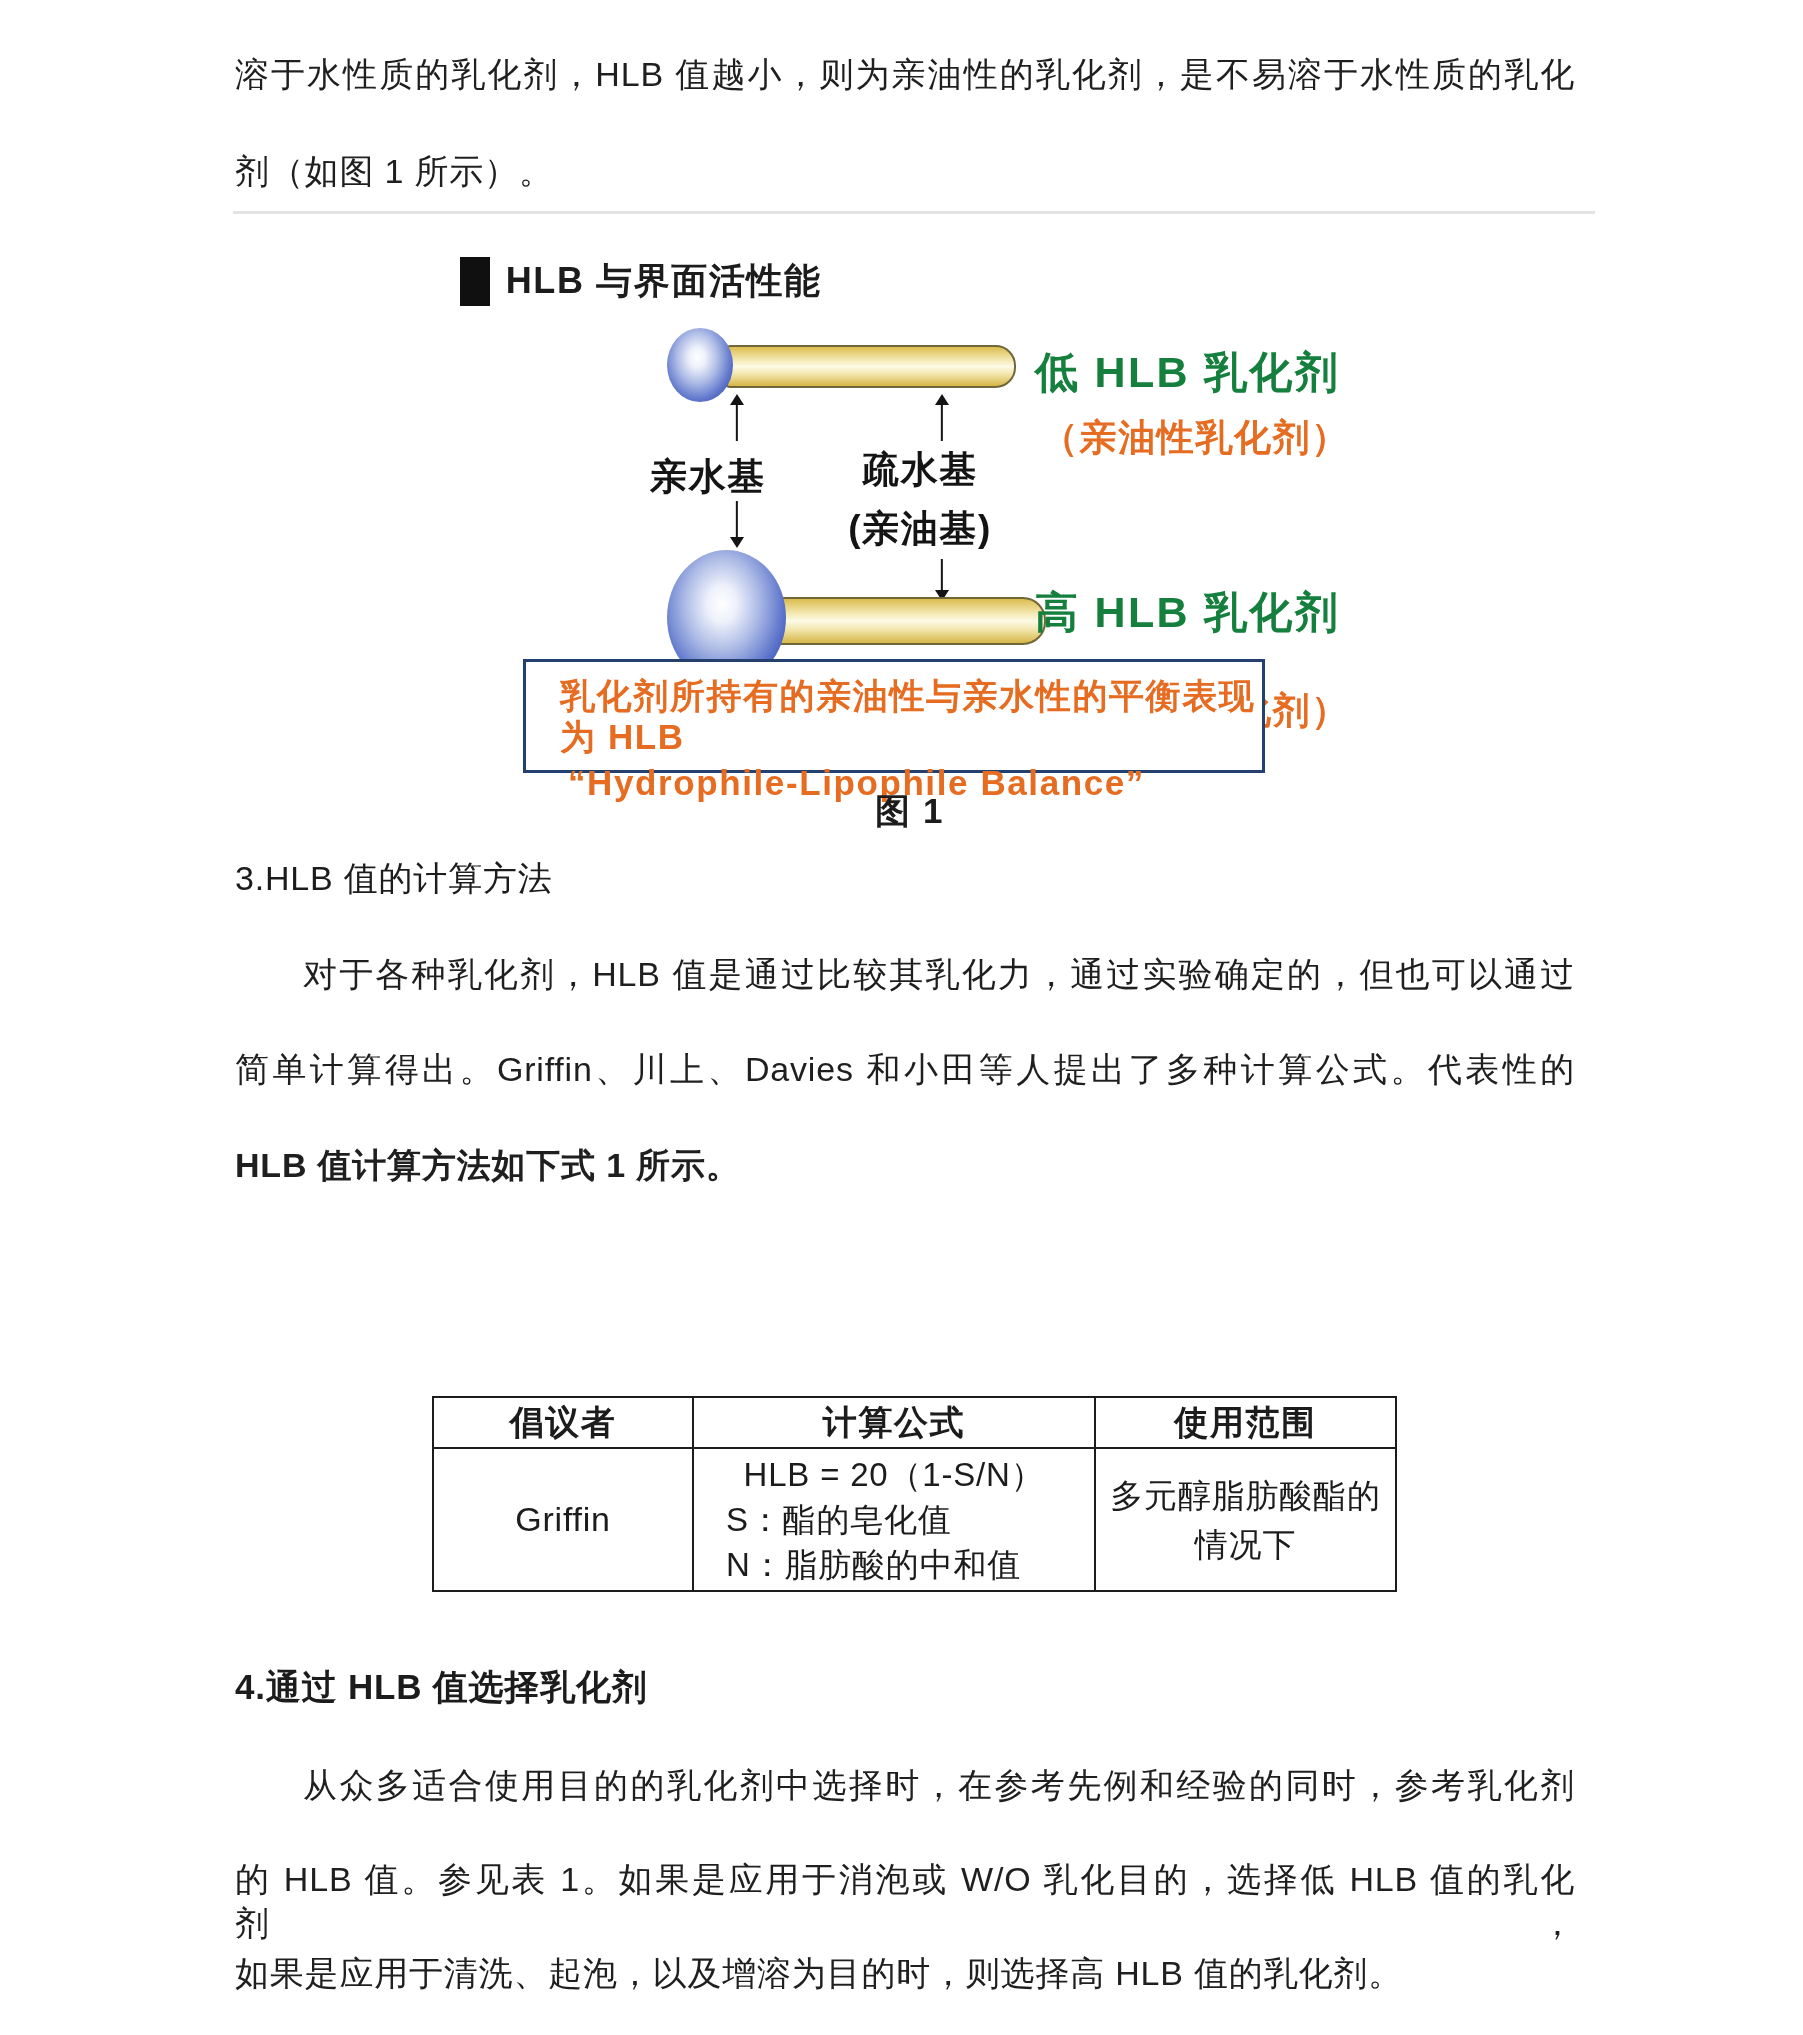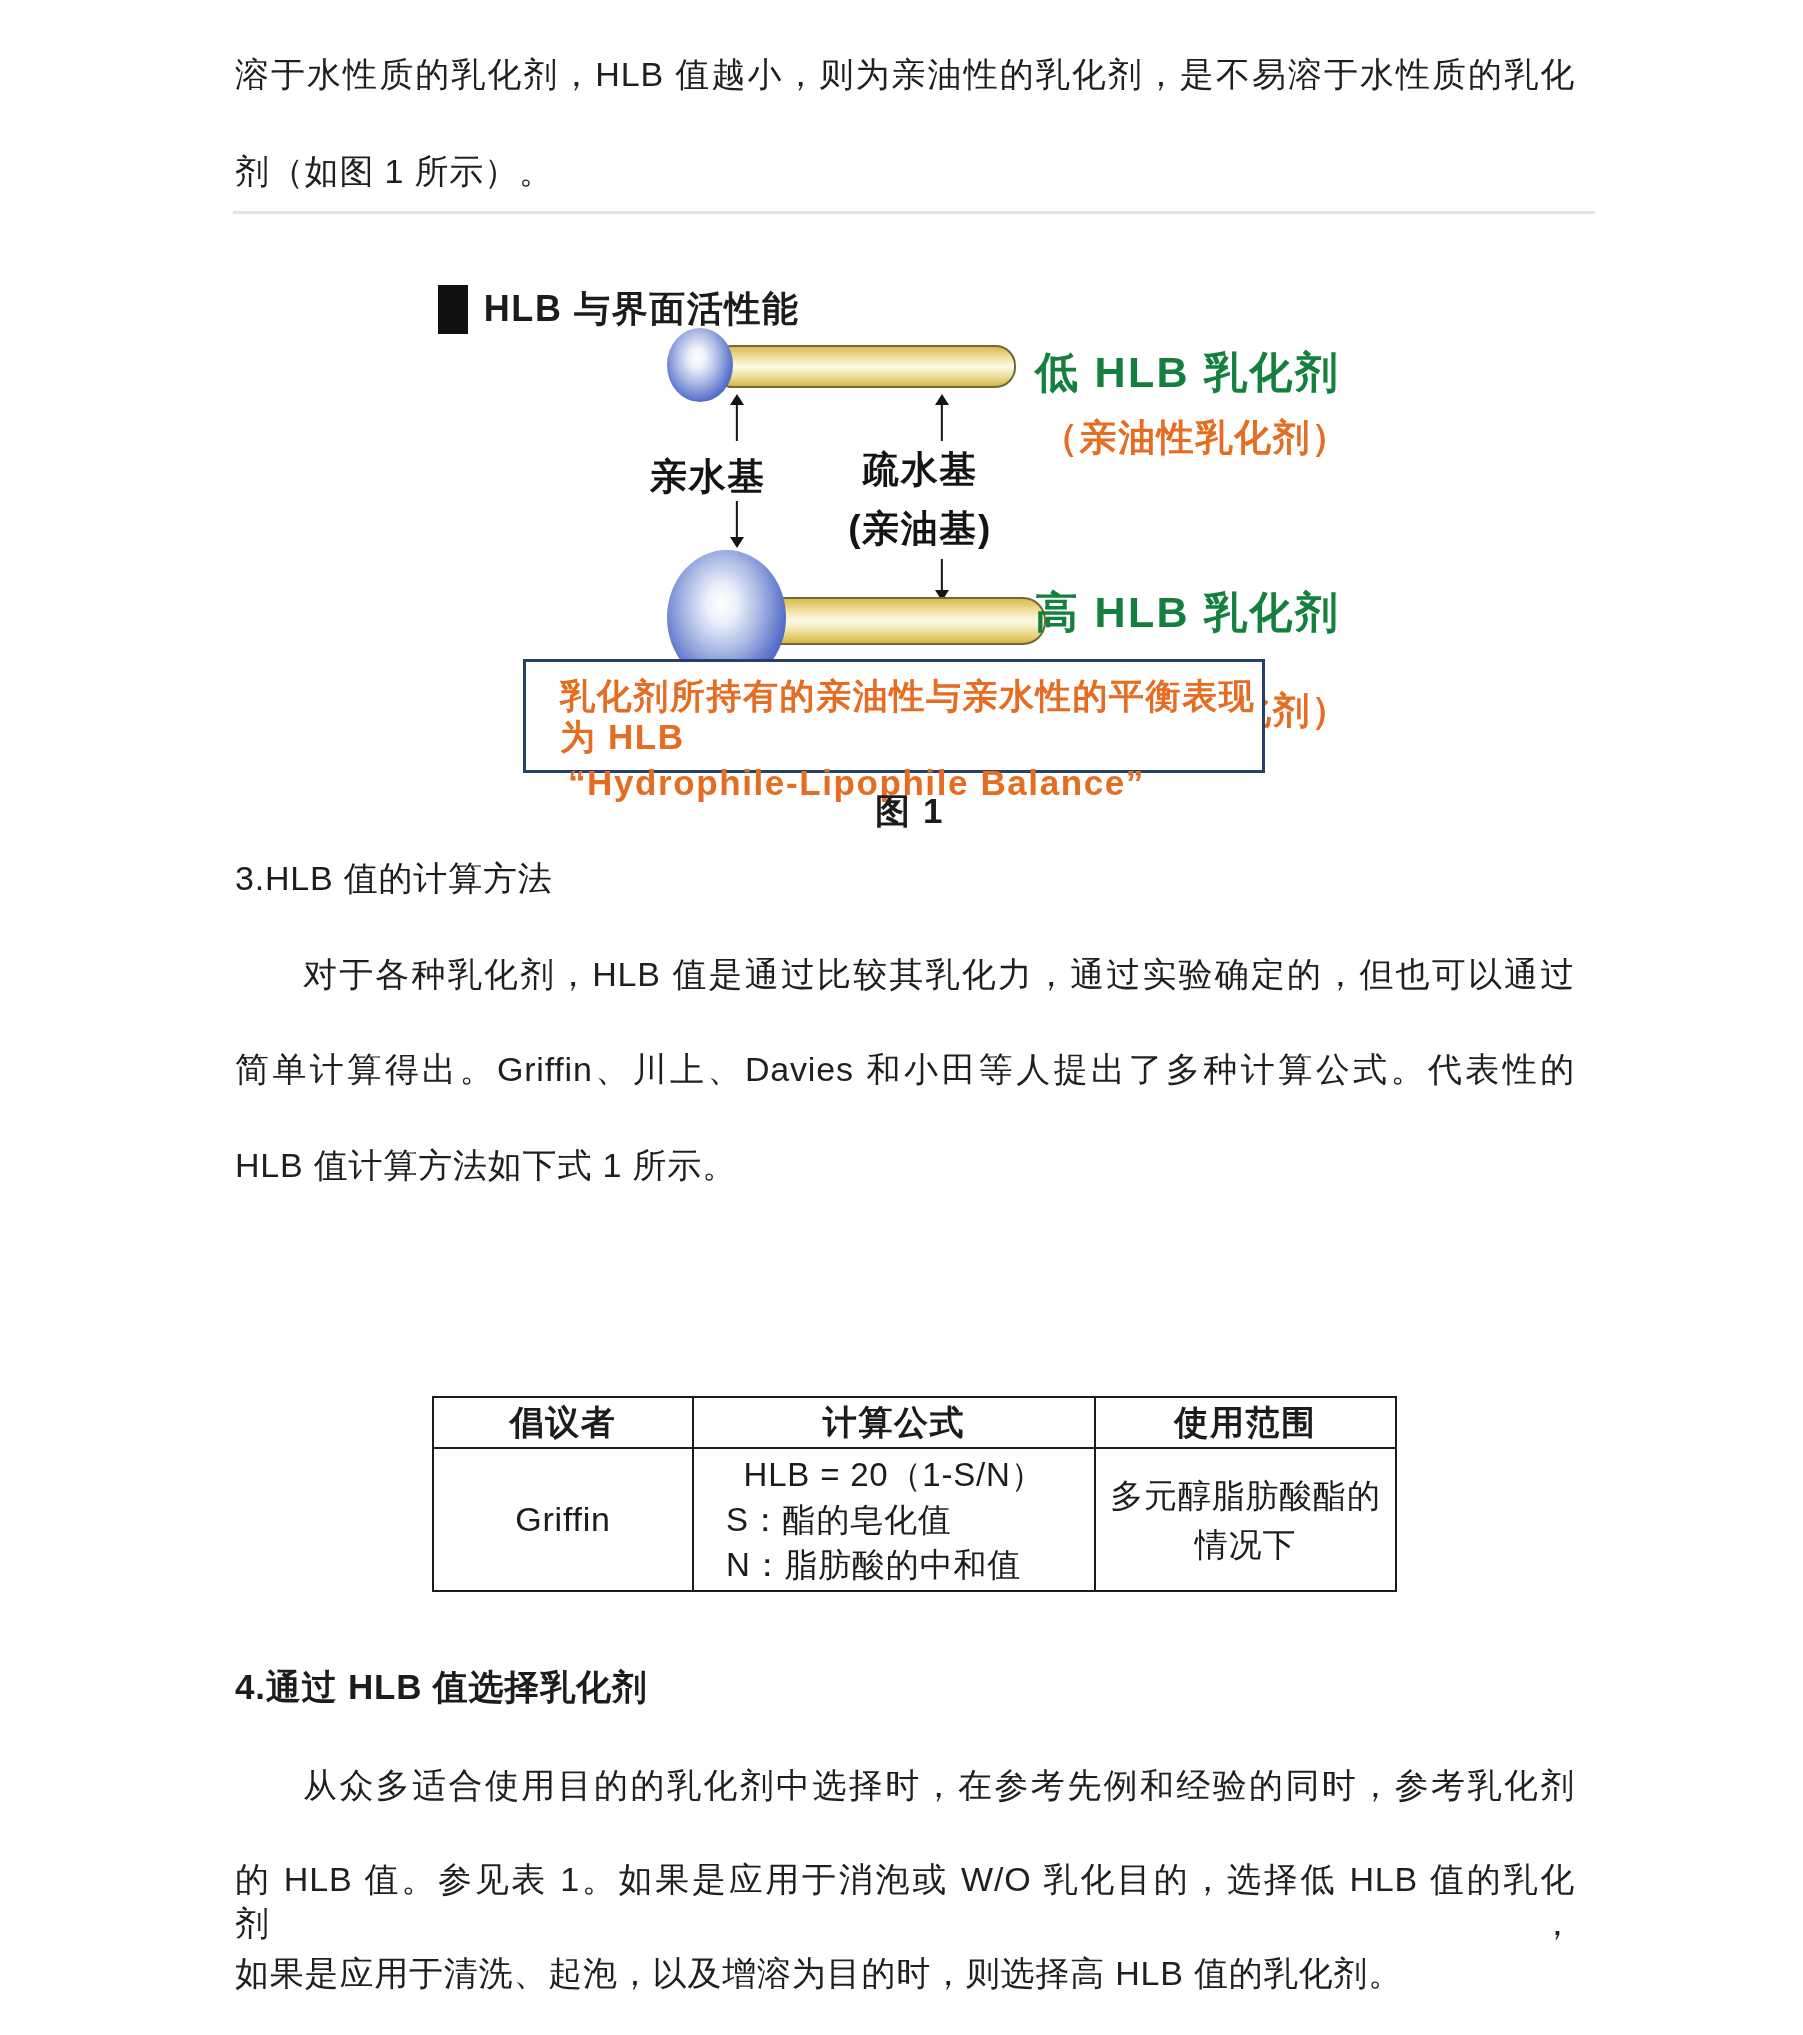--- a/index.html
+++ b/index.html
@@ -53,21 +53,21 @@
 </head>
 <body>
 
 <div class="page">
 
   <div class="abs line j" style="left:235px;top:52px;width:1340px;">溶于水性质的乳化剂，HLB 值越小，则为亲油性的乳化剂，是不易溶于水性质的乳化</div>
   <div class="abs line" style="left:235px;top:149px;width:1340px;">剂（如图 1 所示）。</div>
 
   <div class="abs hrule" style="left:233px;top:211px;width:1362px;"></div>
 
-  <div class="abs fig-heading" style="left:438px;top:257px;margin-top:28px;">
+  <div class="abs fig-heading" style="left:460px;top:257px;">
     <span class="sq"></span>
     <span>HLB 与界面活性能</span>
   </div>
 
   <div class="abs rod rod1" style="left:724px;top:345px;width:288px;height:39px;"></div>
   <div class="abs ball" style="left:667px;top:328px;width:66px;height:74px;"></div>
   <div class="abs orange-big" style="left:1035px;top:344px;">低 HLB 乳化剂</div>
   <div class="abs orange-sub" style="left:1041px;top:413px;">（亲油性乳化剂）</div>
 
   <div class="arrow up" style="left:729px;top:394px;height:47px;">
@@ -99,21 +99,21 @@
 
   <div class="abs navy-box" style="left:523px;top:659px;width:736px;height:108px;padding:0;">
     <div class="box-line" style="margin:12.5px 0 0 34px;">乳化剂所持有的亲油性与亲水性的平衡表现为 HLB</div>
     <div class="box-line" style="margin:4.7px 0 0 42px;">“Hydrophile-Lipophile Balance”</div>
   </div>
   <div class="abs fig-cap" style="left:523px;top:788px;width:773px;">图 1</div>
 
   <div class="abs h3" style="left:235px;top:856px;">3.HLB 值的计算方法</div>
   <div class="abs line j indent" style="left:235px;top:952px;width:1340px;">对于各种乳化剂，HLB 值是通过比较其乳化力，通过实验确定的，但也可以通过</div>
   <div class="abs line j" style="left:235px;top:1047px;width:1340px;">简单计算得出。Griffin、川上、Davies 和小田等人提出了多种计算公式。代表性的</div>
-  <div class="abs line" style="left:235px;top:1143px;width:1340px;">HLB 值计算方法如下式 1 所示。</div>
+  <div class="abs line" style="left:235px;top:1143px;width:1340px;font-weight:bold;">HLB 值计算方法如下式 1 所示。</div>
 
   <div class="abs" style="left:432px;top:1396px;">
     <table class="hlb">
       <colgroup>
           <col style="width:260px">
           <col style="width:402px">
           <col style="width:301px">
         </colgroup>
       <tbody>
           <tr>

